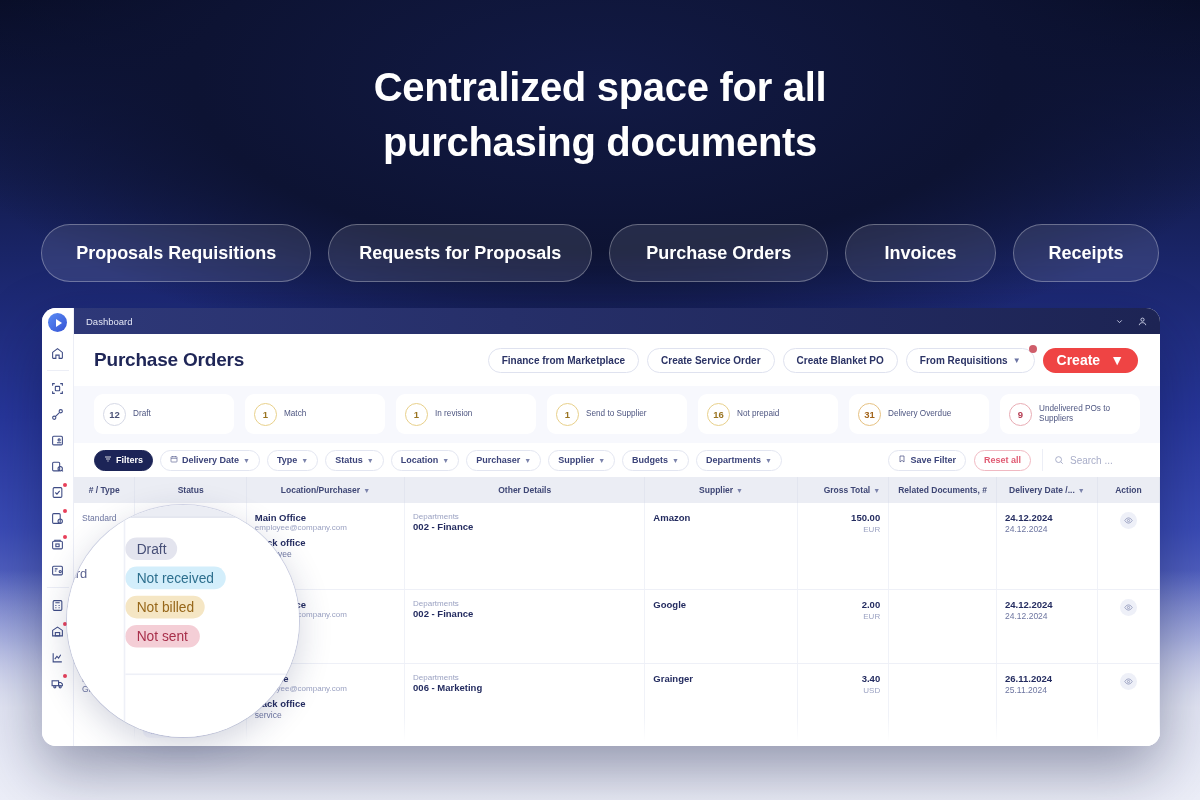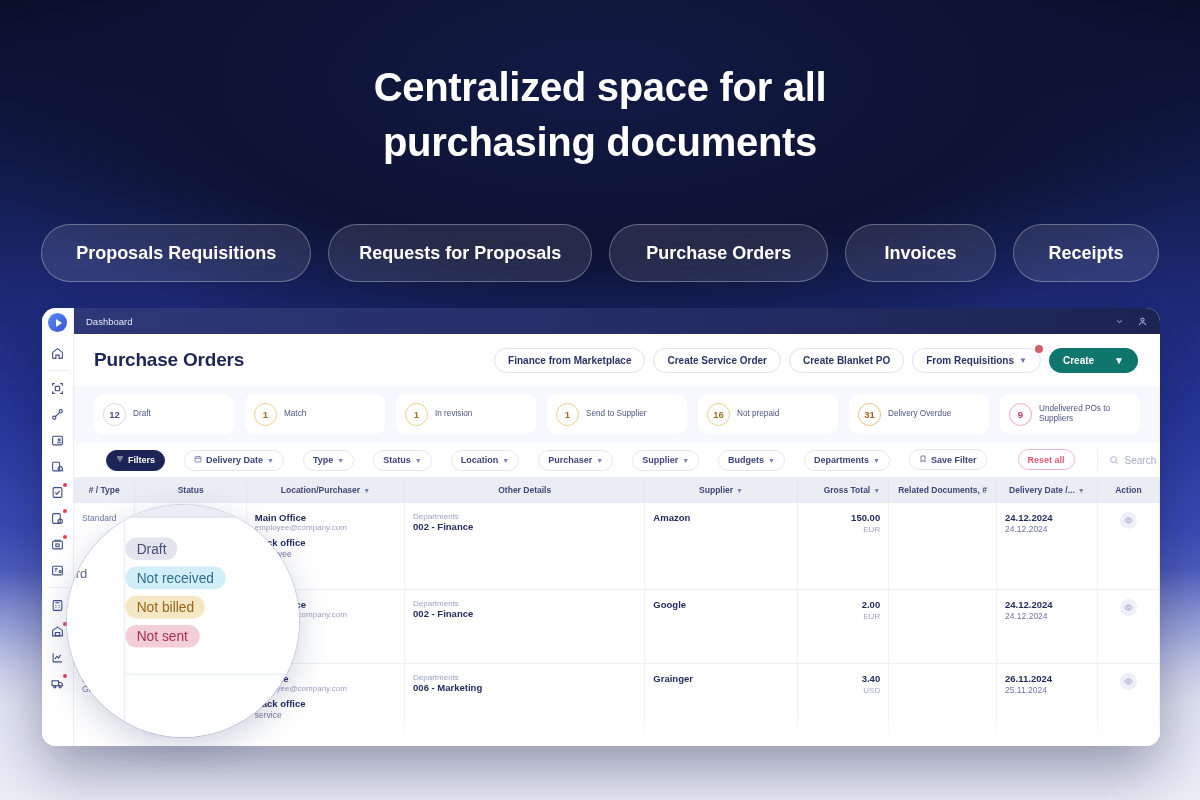--- a/index.html
+++ b/index.html
@@ -112,23 +112,23 @@
   }
   .page-title { font-size: 19px; font-weight: 700; color: #1f2657; letter-spacing: -0.2px; }
   .head-actions { margin-left: auto; display: flex; align-items: center; gap: 8px; }
   .btn-outline {
     height: 25px; border-radius: 13px; border: 1px solid #dfe2ef;
     background: #fff; color: #2b3365; font-size: 10px; font-weight: 600;
     padding: 0 13px; display: flex; align-items: center; gap: 5px; white-space: nowrap;
   }
   .btn-outline .chev { color: #6b74a3; font-size: 8px; }
   .btn-primary {
-    height: 25px; border-radius: 13px; background: #0f766e; color: #fff;
-    font-size: 10px; font-weight: 700; padding: 0 14px;
-    display: flex; align-items: center; gap: 20px;
+    height: 25px; border-radius: 13px; background: #ef4444; color: #fff;
+    font-size: 14px; font-weight: 700; padding: 0 14px;
+    display: flex; align-items: center; gap: 10px;
   }
   .badge-dot-wrap { position: relative; display: flex; }
   .badge-dot {
     position: absolute; top: -3px; right: -2px;
     width: 8px; height: 8px; border-radius: 50%; background: #cf5d6a;
   }
 
   
   .stats-band { background: #f7f8fd; padding: 8px 20px 9px 20px; }
   .stats { display: flex; gap: 11px; }
@@ -148,25 +148,25 @@
   .c-red    { border: 1px solid #e8acb4; color: #b53c52; }
 
   
   .filterbar {
     height: 34px; display: flex; align-items: center;
     padding: 0 16px 0 20px; background: #fff; gap: 7px;
   }
   .f-chip {
     height: 21px; border-radius: 11px; border: 1px solid #e3e6f1; background: #fff;
     color: #3c447a; font-size: 9px; font-weight: 600;
-    padding: 0 9px; display: flex; align-items: center; gap: 4px; white-space: nowrap; margin-left: 12px;
+    padding: 0 9px; display: flex; align-items: center; gap: 4px; white-space: nowrap;
   }
   .f-chip.dark { background: #1c2457; border-color: #1c2457; color: #fff; }
   .f-chip .chev { color: #7b83ab; font-size: 7px; }
-  .filter-right { margin-left: auto; display: flex; align-items: flex-start; gap: 19px; }
+  .filter-right { margin-left: auto; display: flex; align-items: center; gap: 8px; }
   .f-chip.pink { border-color: #f0b9c2; color: #e05a72; }
   .search-box {
     display: flex; align-items: center; gap: 6px; padding-left: 11px;
     border-left: 1px solid #eceef6; height: 22px; margin-left: 3px;
   }
   .search-box input {
     border: 0; outline: 0; font-size: 10px; color: #9aa0bf; width: 74px;
     font-family: inherit; background: transparent;
   }
   .search-box input::placeholder { color: #a8adc8; }

